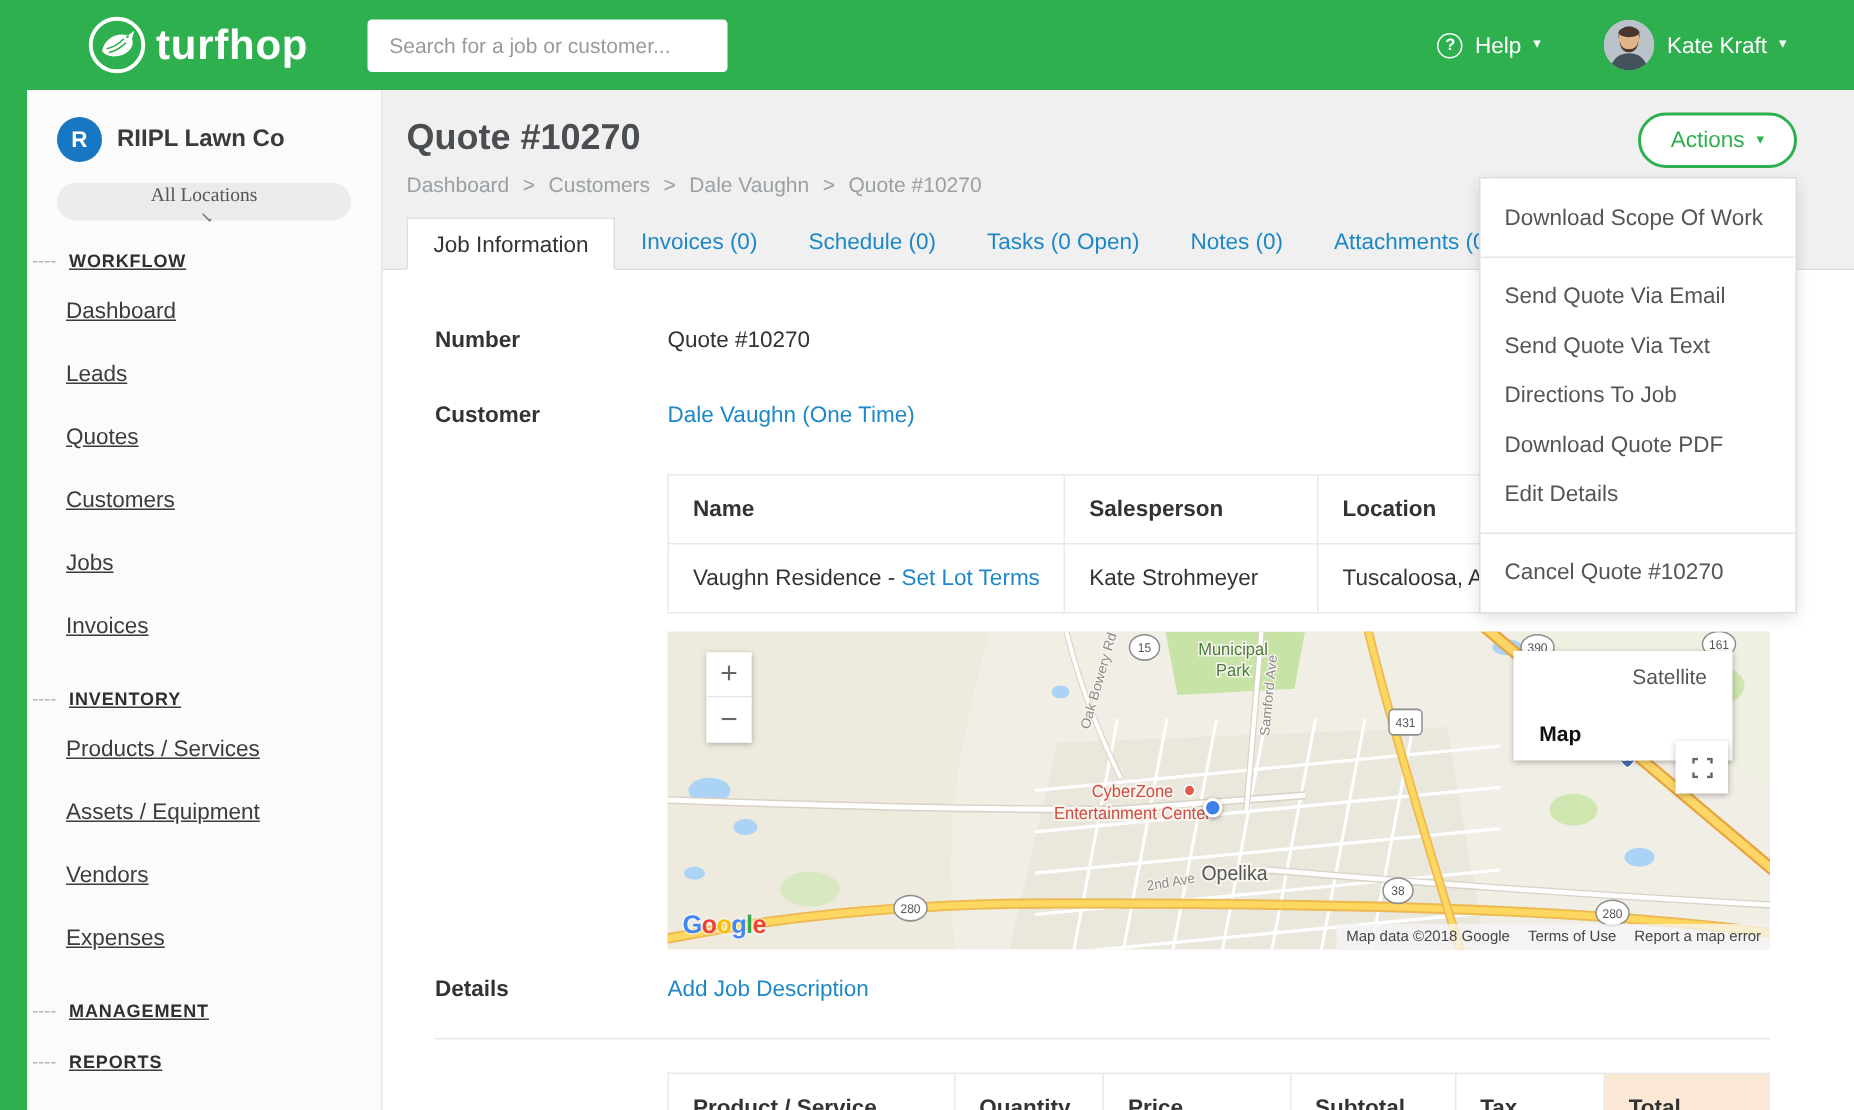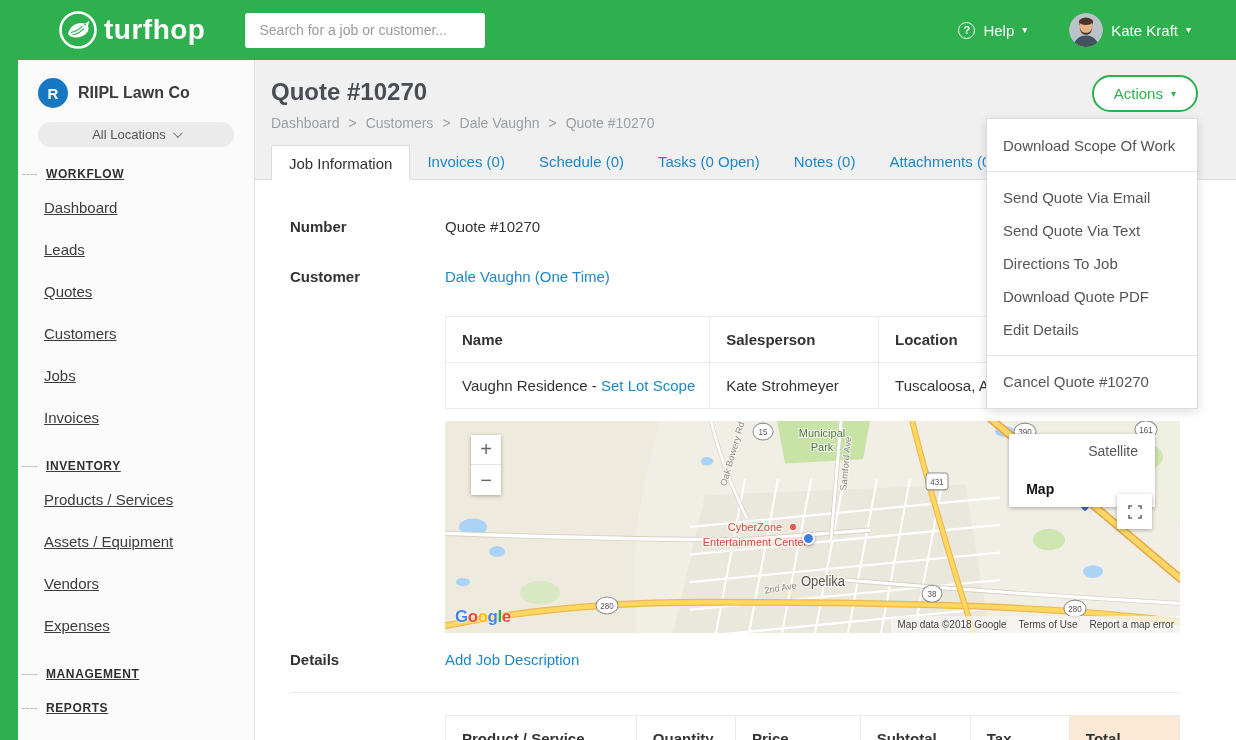--- a/index.html
+++ b/index.html
@@ -17,21 +17,21 @@
   .help-circle { width:17px; height:17px; border:1.5px solid #fff; border-radius:50%; display:flex; align-items:center; justify-content:center; font-size:11px; font-weight:bold; }
   .caret { font-size:10px; line-height:1; }
   .avatar { width:34px; height:34px; border-radius:50%; overflow:hidden; display:block; }
 
   
   .sidebar { position:absolute; top:60px; left:0; width:255px; bottom:0; background:#fbfbfb; border-right:1px solid #e4e4e4; padding-left:18px; z-index:10; }
   .edge-strip { position:absolute; left:0; top:0; bottom:0; width:18px; background:#2eb04f; }
   .company { display:flex; align-items:center; gap:10px; padding:18px 10px 0 20px; }
   .company-logo { width:30px; height:30px; border-radius:50%; background:#1877c2; color:#fff; font-weight:bold; font-size:15px; display:flex; align-items:center; justify-content:center; flex:0 0 30px; }
   .company-name { font-size:16px; font-weight:bold; color:#3a3a3a; }
-  .locations-pill { margin:14px 20px 0 20px; width:calc(100% - 40px); height:25px; border:none; border-radius:13px; background:#ebebeb; color:#555; font-size:13px; font-family:Liberation Sans, sans-serif; display:flex; align-items:center; justify-content:center; gap:7px; cursor:pointer; }
+  .locations-pill { margin:14px 20px 0 20px; width:calc(100% - 40px); height:25px; border:none; border-radius:13px; background:#ebebeb; color:#555; font-size:13px; font-family:Liberation Serif, serif; display:flex; align-items:center; justify-content:center; gap:7px; cursor:pointer;flex-direction:column; }
   .chev { width:7px; height:7px; border-right:1.5px solid #777; border-bottom:1.5px solid #777; transform:rotate(45deg) translateY(-2px); display:inline-block; }
   .nav { margin-top:14px;text-decoration:underline; }
   .nav-section { display:flex; align-items:center; gap:9px; padding-left:4px; margin:20px 0 6px 0; font-size:12px; font-weight:bold; letter-spacing:0.6px; color:#2f2f2f; }
   .nav-section::before { content:""; width:15px; border-top:1px dashed #b5b5b5; }
   .nav-item { display:block; height:42px; line-height:42px; padding-left:26px; font-size:15px; color:#3c3c3c; text-decoration:none; cursor:pointer; }
 
   
   .main { position:absolute; top:60px; left:255px; right:0; bottom:0; background:#f0f0f0; }
   .page-head { padding:18px 38px 0 16px; position:relative; }
   .page-title { font-size:24px; font-weight:700; color:#4a4e52; line-height:28px; }
@@ -220,21 +220,21 @@
             <tr>
               <th>Name</th>
               <th>Salesperson</th>
               <th>Location</th>
             </tr>
           </thead>
           <tbody>
             <tr>
               <td>
                 <span>Vaughn Residence -</span>
-                <a class="link">Set Lot Scope</a>
+                <a class="link">Set Lot Terms</a>
               </td>
               <td>Kate Strohmeyer</td>
               <td>Tuscaloosa, AL (8</td>
             </tr>
           </tbody>
         </table>
 
         
         <div class="map">
           <svg class="map-svg" viewBox="0 0 735 200" preserveAspectRatio="none">

